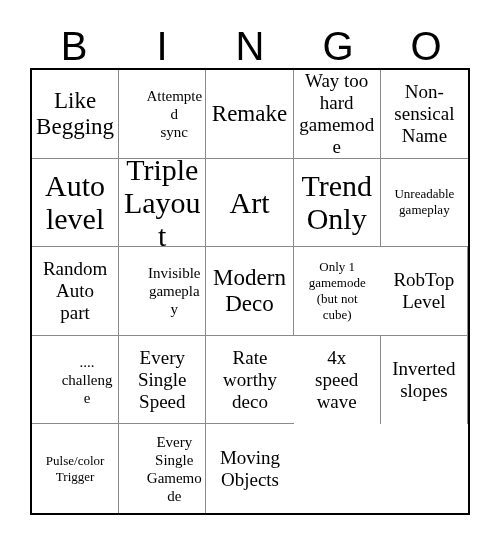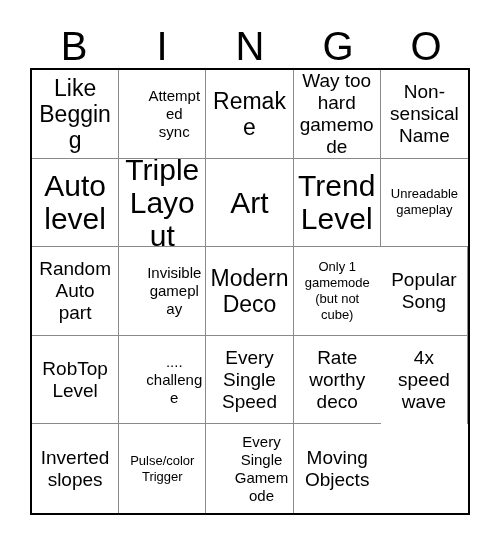--- a/index.html
+++ b/index.html
@@ -54,20 +54,21 @@
     left: 30px;
     top: 68px;
     width: 440px;
     height: 447px;
     box-sizing: border-box;
     border: 2px solid #000000;
     display: grid;
     grid-template-columns: repeat(5, 1fr);
     grid-template-rows: repeat(5, 1fr);
     background: #ffffff;
+    font-family: Liberation Serif, serif;
   }
 
   .bingo-cell {
     box-sizing: border-box;
     border-right: 1px solid #8a8a8a;
     border-bottom: 1px solid #8a8a8a;
     display: flex;
     align-items: center;
     justify-content: center;
     text-align: center;
@@ -135,21 +136,21 @@
       </div>
       <div class="bingo-cell row-2 col-2 fs-xl">
         <span class="cell-text">Triple
 Layout</span>
       </div>
       <div class="bingo-cell row-2 col-3 fs-xl">
         <span class="cell-text">Art</span>
       </div>
       <div class="bingo-cell row-2 col-4 fs-xl">
         <span class="cell-text">Trend
-Level</span>
+Only</span>
       </div>
       <div class="bingo-cell row-2 col-5 fs-xs">
         <span class="cell-text">Unreadable
 gameplay</span>
       </div>
       <div class="bingo-cell row-3 col-1 fs-md">
         <span class="cell-text">Random
 Auto
 part</span>
       </div>
@@ -160,24 +161,20 @@
       <div class="bingo-cell row-3 col-4 fs-lg">
         <span class="cell-text">Modern
 Deco</span>
       </div>
       <div class="bingo-cell row-3 col-5 fs-xs">
         <span class="cell-text">Only 1
 gamemode
 (but not
 cube)</span>
       </div>
-      <div class="bingo-cell row-4 col-1 fs-md">
-        <span class="cell-text">Popular
-Song</span>
-      </div>
       <div class="bingo-cell row-4 col-2 fs-md">
         <span class="cell-text">RobTop
 Level</span>
       </div>
       <div class="bingo-cell row-4 col-3 fs-sm">
         <span class="cell-text">....
 challenge</span>
       </div>
       <div class="bingo-cell row-4 col-4 fs-md">
         <span class="cell-text">Every

